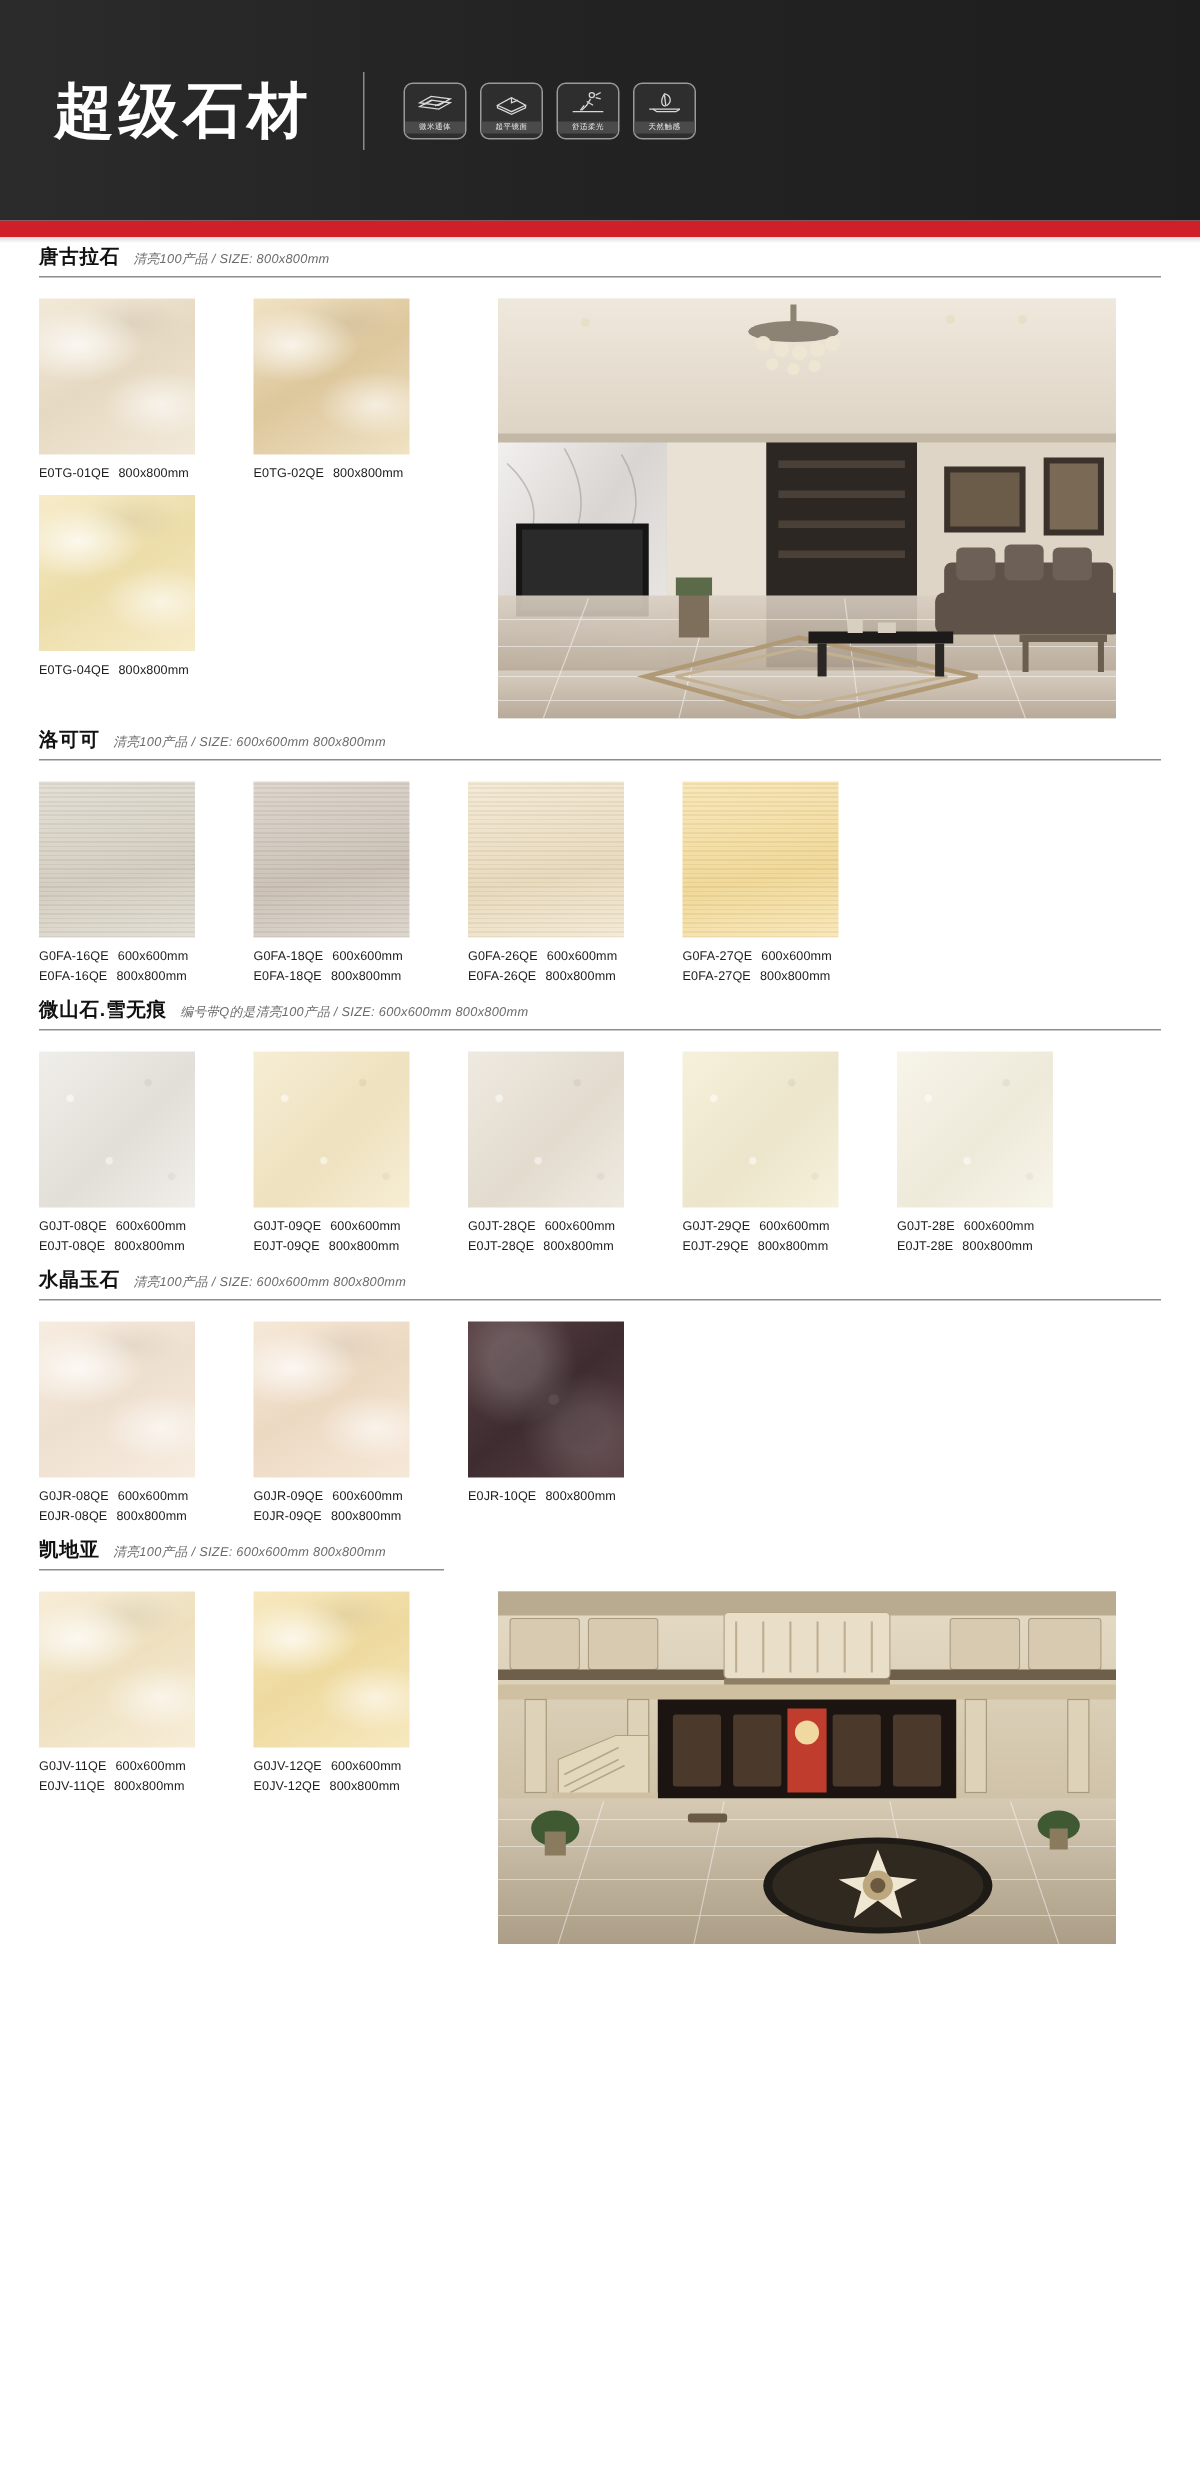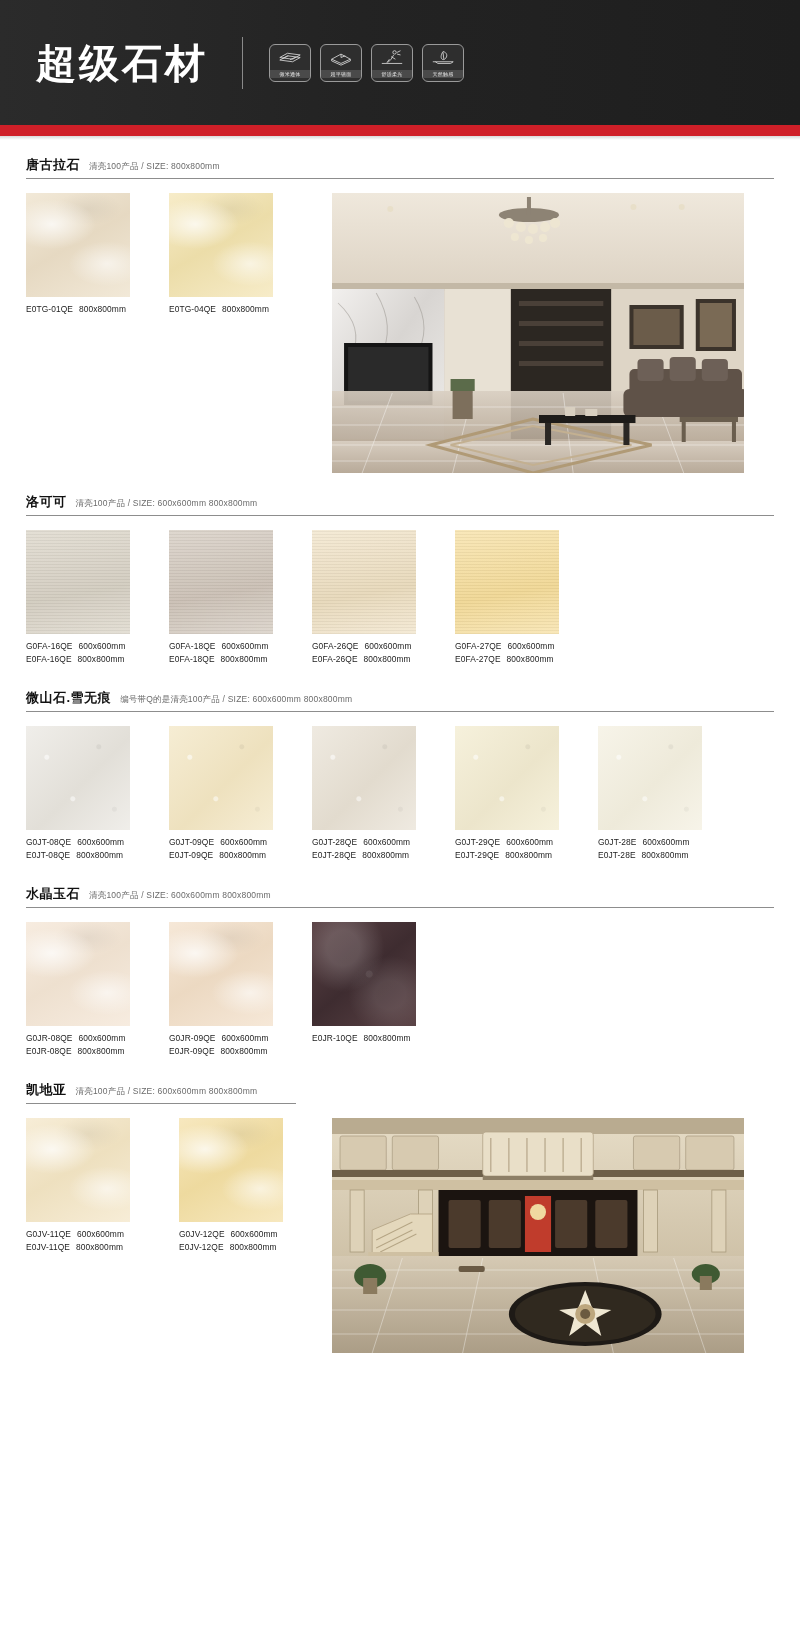--- a/index.html
+++ b/index.html
@@ -7,21 +7,21 @@
   body {
     width: 800px;
     font-family: "Liberation Sans", "DejaVu Sans", sans-serif;
     color: #1a1a1a;
     -webkit-font-smoothing: antialiased;
   }
 
   
   .masthead {
     position: relative;
-    height: 125px;
+    height: 147px;
     background: #262626;
     background: linear-gradient(90deg,#2b2b2b 0%, #232323 45%, #1e1e1e 100%);
     display: flex;
     align-items: center;
     padding: 0 28px;
   }
   .brand-block { display: flex; align-items: center; }
   .brand-logo {
     font-size: 40px;
     font-weight: 700;
@@ -66,21 +66,21 @@
     letter-spacing: 0.3px;
     white-space: nowrap;
     overflow: hidden;
   }
   .accent-bar { height: 11px; background: #cf1f28; }
   .accent-bar-shadow { height: 4px; background: linear-gradient(180deg,#d8d8d8,#ffffff); }
 
   
   .page-body { padding: 0 26px 28px 26px; }
 
-  .section { padding-top: 16px; }
+  .section { }
 
   .section-head {
     display: flex;
     align-items: baseline;
     gap: 9px;
     padding-bottom: 4px;
     border-bottom: 1px solid #8d8d8d;
     margin-bottom: 14px;
   }
   .section-title {
@@ -88,20 +88,21 @@
     font-weight: 700;
     color: #111;
     letter-spacing: 0.5px;
     white-space: nowrap;
   }
   .section-sub {
     font-size: 8.5px;
     color: #6b6b6b;
     letter-spacing: 0.2px;
     white-space: nowrap;
+    font-style: italic;
   }
 
   
   .tile-grid { display: flex; flex-wrap: wrap; }
   .tile-cell { margin-right: 39px; margin-bottom: 8px; }
   .tile-cell:last-child { margin-right: 0; }
 
   .swatch {
     width: 104px;
     height: 104px;
@@ -210,20 +211,30 @@
         <div class="split-row">
           <div class="split-left tile-grid" style="width: 290px;">
             <div class="tile-cell">
               <div class="swatch" style="background:
     radial-gradient(ellipse 70% 40% at 25% 30%, rgba(255,255,255,0.75) 0%, transparent 60%),
     radial-gradient(ellipse 60% 35% at 78% 68%, rgba(255,255,255,0.6) 0%, transparent 62%),
     radial-gradient(ellipse 50% 25% at 60% 15%, rgba(0,0,0,0.05) 0%, transparent 65%),
     linear-gradient(150deg, #f2e9d8 0%, #e6d9c2 48%, #f2e9d8 100%);"></div>
               <div class="code-lines">
                 <div class="code-line"><span>E0TG-01QE</span><span class="sz">800x800mm</span></div>
+              </div>
+            </div>
+            <div class="tile-cell">
+              <div class="swatch" style="background:
+    radial-gradient(ellipse 70% 40% at 25% 30%, rgba(255,255,255,0.75) 0%, transparent 60%),
+    radial-gradient(ellipse 60% 35% at 78% 68%, rgba(255,255,255,0.6) 0%, transparent 62%),
+    radial-gradient(ellipse 50% 25% at 60% 15%, rgba(0,0,0,0.05) 0%, transparent 65%),
+    linear-gradient(150deg, #f0e2c4 0%, #ddc79c 48%, #f0e2c4 100%);"></div>
+              <div class="code-lines">
+                <div class="code-line"><span>E0TG-02QE</span><span class="sz">800x800mm</span></div>
               </div>
             </div>
             <div class="tile-cell">
               <div class="swatch" style="background:
     radial-gradient(ellipse 70% 40% at 25% 30%, rgba(255,255,255,0.75) 0%, transparent 60%),
     radial-gradient(ellipse 60% 35% at 78% 68%, rgba(255,255,255,0.6) 0%, transparent 62%),
     radial-gradient(ellipse 50% 25% at 60% 15%, rgba(0,0,0,0.05) 0%, transparent 65%),
     linear-gradient(150deg, #f7ecc9 0%, #ecdda9 48%, #f7ecc9 100%);"></div>
               <div class="code-lines">
                 <div class="code-line"><span>E0TG-04QE</span><span class="sz">800x800mm</span></div>
@@ -480,21 +491,21 @@
             </div>
           </div>
         </div>
       </div>
       <div class="section">
         <div class="section-head" style="width: 270px;">
           <div class="section-title">凯地亚</div>
           <div class="section-sub">清亮100产品 / SIZE: 600x600mm 800x800mm</div>
         </div>
         <div class="split-row">
-          <div class="split-left tile-grid" style="width: 290px; gap: 10px;">
+          <div class="split-left tile-grid" style="width: 290px;">
             <div class="tile-cell">
               <div class="swatch" style="background:
     radial-gradient(ellipse 70% 40% at 25% 30%, rgba(255,255,255,0.75) 0%, transparent 60%),
     radial-gradient(ellipse 60% 35% at 78% 68%, rgba(255,255,255,0.6) 0%, transparent 62%),
     radial-gradient(ellipse 50% 25% at 60% 15%, rgba(0,0,0,0.05) 0%, transparent 65%),
     linear-gradient(150deg, #f7edd7 0%, #eee0bf 48%, #f7edd7 100%);"></div>
               <div class="code-lines">
                 <div class="code-line"><span>G0JV-11QE</span><span class="sz">600x600mm</span></div>
                 <div class="code-line"><span>E0JV-11QE</span><span class="sz">800x800mm</span></div>
               </div>

